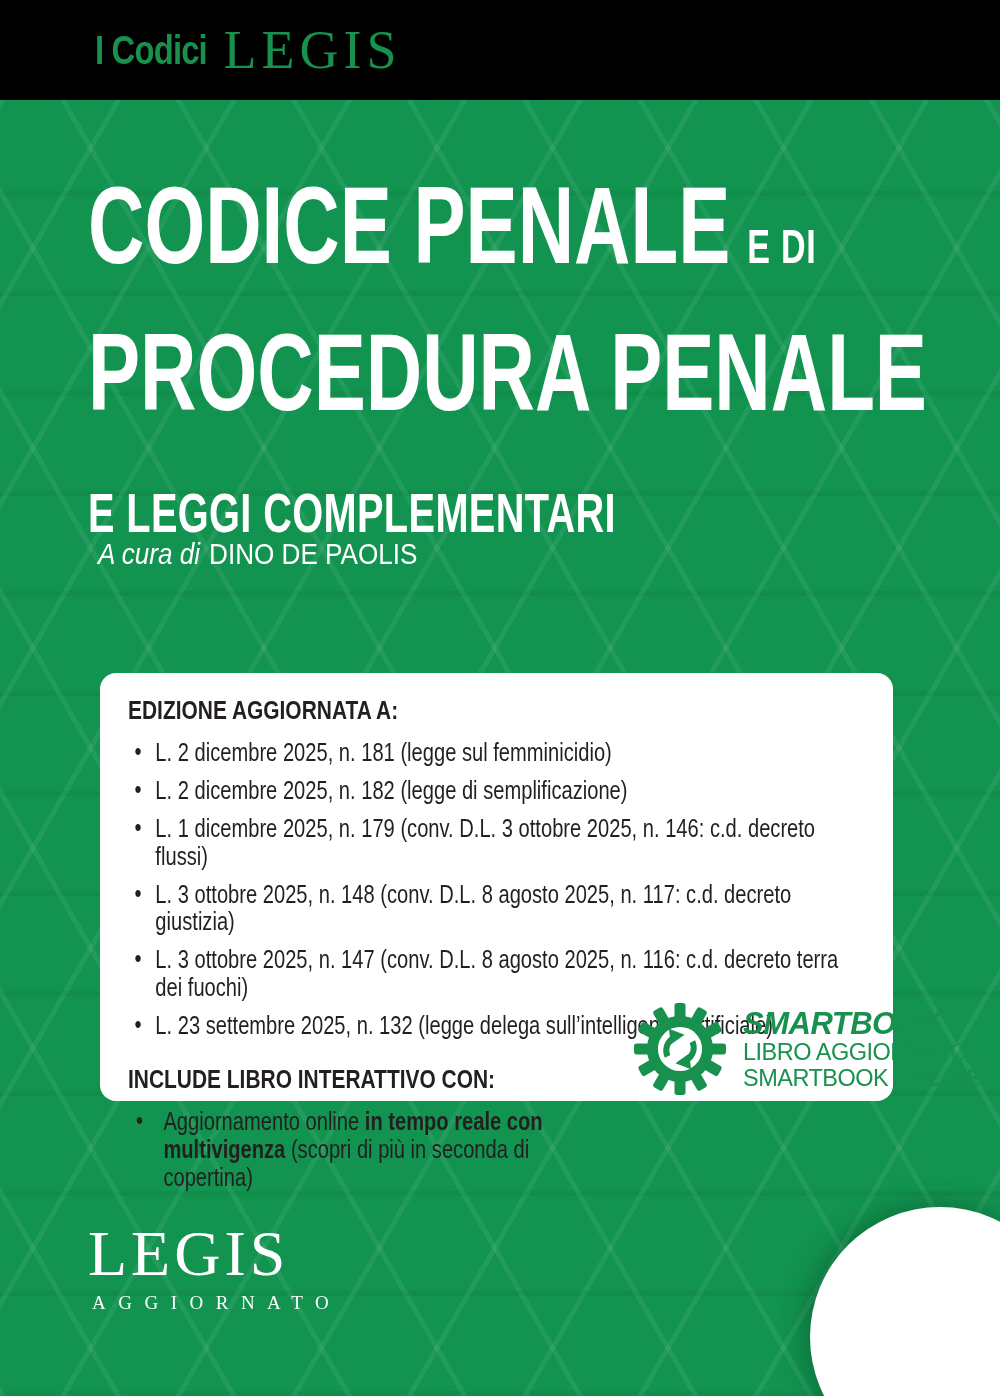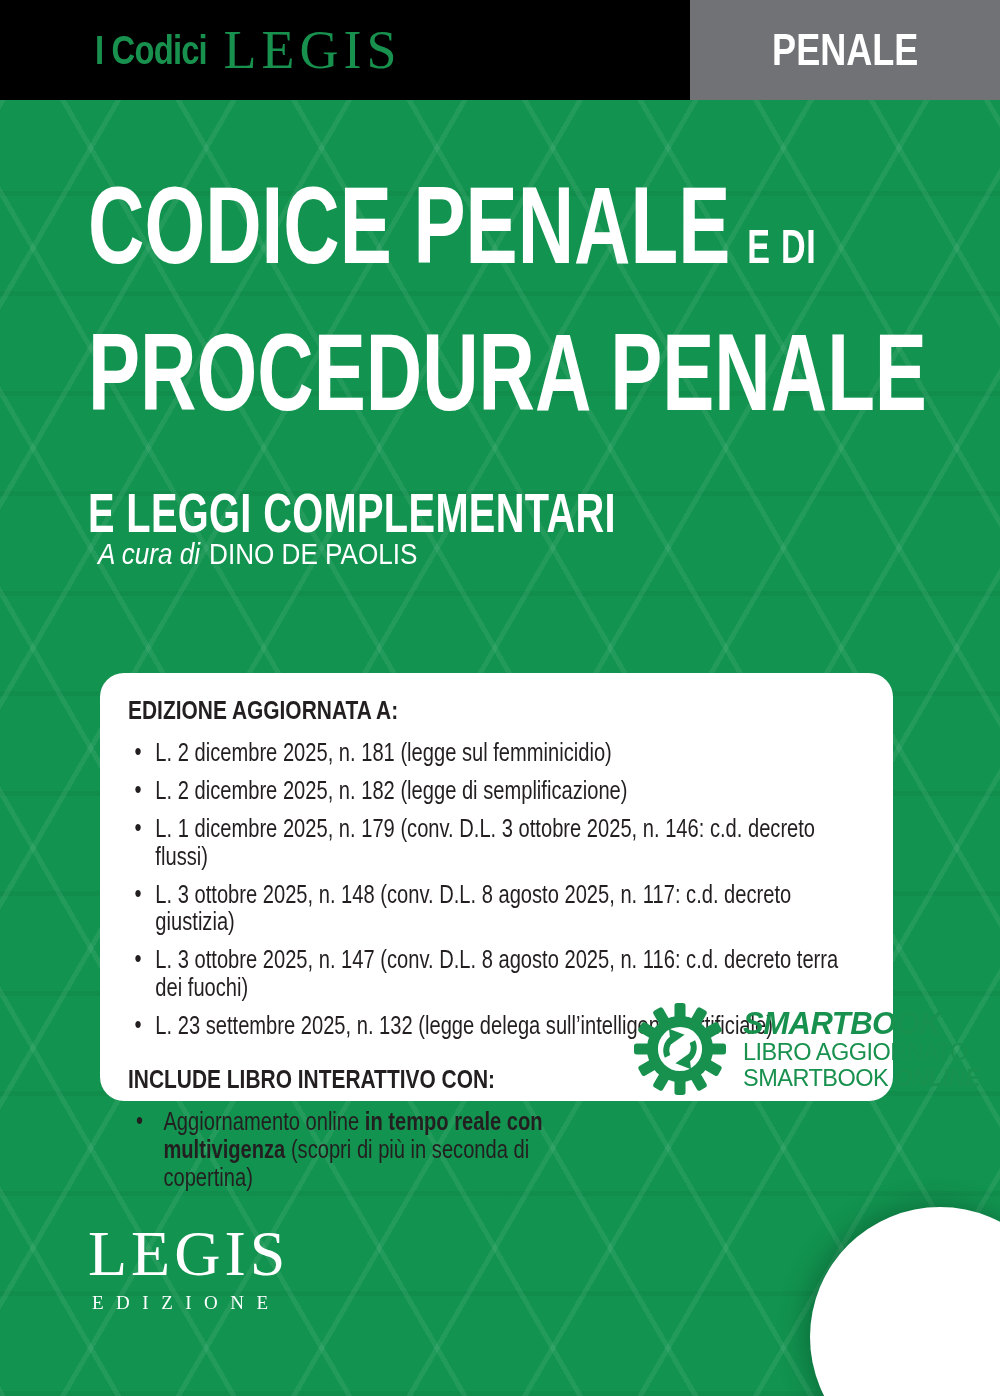--- a/index.html
+++ b/index.html
@@ -37,21 +37,21 @@
   .t-suffix { font-size:48px; margin-left:24px; letter-spacing:1px; }
   .title-line3 { margin-top:20px; line-height:62px; font-weight:bold; }
   .t-mid { font-size:56px; letter-spacing:0.5px; }
 
   .author { position:absolute; left:98px; top:538px; color:#ffffff; font-size:29px; white-space:nowrap;
             transform:scaleX(0.9); transform-origin:left top; }
   .author .prefix { font-style:italic; margin-right:10px; }
 
   
   .edition-box { position:absolute; left:100px; top:673px; width:793px; height:428px;
-                 background:#ffffff; border-radius:24px; }
+                 background:#ffffff; border-radius:16px; }
   .box-inner { position:absolute; left:28px; top:22px; width:885px; color:#231f20;
                transform:scaleX(0.805); transform-origin:left top; }
   .box-heading { font-size:26px; font-weight:bold; letter-spacing:0; margin-bottom:13px; }
   .bullets { list-style:none; }
   .bullets li { position:relative; padding-left:34px; font-size:25px; line-height:27.5px;
                 margin-bottom:10.5px; }
   .bullets li::before { content:"\2022"; position:absolute; left:8px; top:-1px; font-size:25px; }
   .include-heading { font-size:26px; font-weight:bold; margin-top:25px; margin-bottom:12px; }
   .include-bullet { position:relative; padding-left:44px; width:565px; font-size:25px; line-height:28px; }
   .include-bullet::before { content:"\2022"; position:absolute; left:10px; top:-1px; font-size:25px; }
@@ -81,23 +81,20 @@
 </style>
 </head>
 <body>
 
 <div class="cover">
 
   <div class="topbar">
     <div class="brand">
       <span class="brand-prefix">I Codici</span>
       <span class="brand-name">LEGIS</span>
-    </div>
-    <div class="tab">
-      <span class="tab-label">PENALE</span>
     </div>
   </div>
 
   <div class="green-field"></div>
 
   <div class="title-block">
     <div class="title-line">
       <span class="cond"><span class="t-big">CODICE PENALE</span><span class="t-suffix">E DI</span></span>
     </div>
     <div class="title-line">
@@ -163,18 +160,18 @@
         <div class="sb-line">LIBRO AGGIORNATO</div>
         <div class="sb-line">
           <span>SMARTBOOK </span><span class="b">ONLINE</span>
         </div>
       </div>
     </div>
   </div>
 
   <div class="publisher">
     <div class="publisher-name">LEGIS</div>
-    <div class="publisher-sub">EDIZIONE</div>
+    <div class="publisher-sub">AGGIORNATO</div>
   </div>
 
   <div class="date-badge"></div>
 
 </div>
 
 </body></html>

